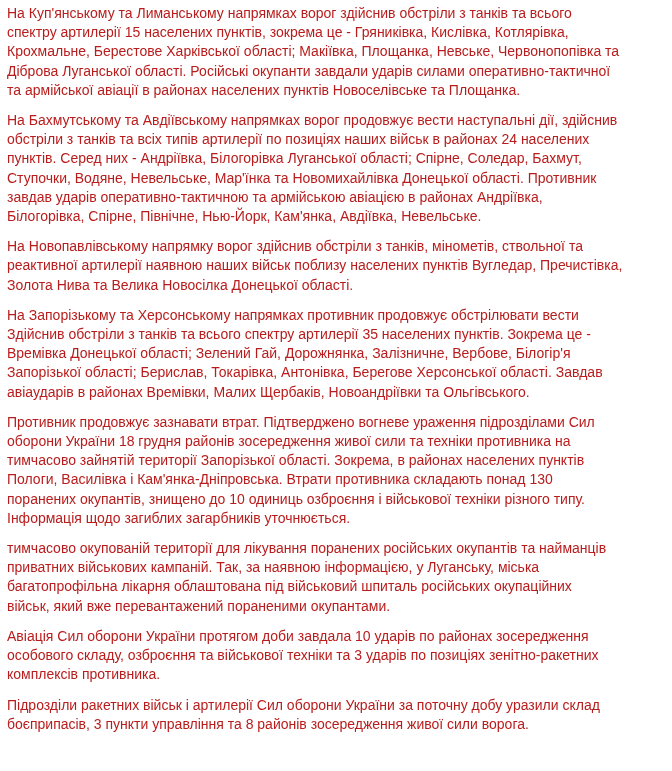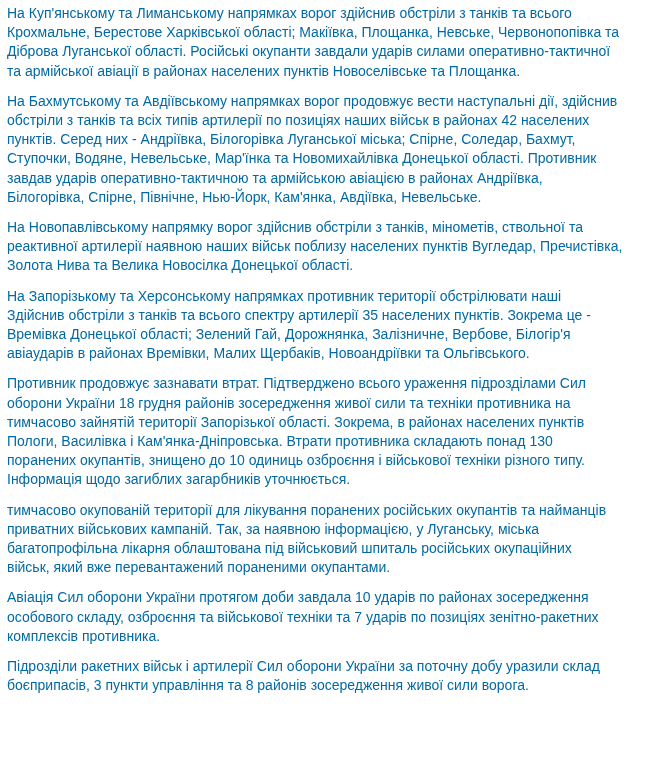--- a/index.html
+++ b/index.html
@@ -23,62 +23,64 @@
   .para {
     margin: 0 0 11px 0;
   }
   .line {
     white-space: nowrap;
   }
 </style>
 </head>
 <body style="background: rgb(255, 255, 255);">
 
-<div class="report" id="report-root" style="color: #0369a1; border-radius: 11px;">
+<div class="report" id="report-root" style="color: #b91c1c; border-radius: 11px;">
     <div class="para">
       <div class="line">На Куп'янському та Лиманському напрямках ворог здійснив обстріли з танків та всього</div>
+      <div class="line">спектру артилерії 15 населених пунктів, зокрема це - Гряниківка, Кислівка, Котлярівка,</div>
       <div class="line">Крохмальне, Берестове Харківської області; Макіївка, Площанка, Невське, Червонопопівка та</div>
       <div class="line">Діброва Луганської області. Російські окупанти завдали ударів силами оперативно-тактичної</div>
       <div class="line">та армійської авіації в районах населених пунктів Новоселівське та Площанка.</div>
     </div>
     <div class="para">
       <div class="line">На Бахмутському та Авдіївському напрямках ворог продовжує вести наступальні дії, здійснив</div>
-      <div class="line">обстріли з танків та всіх типів артилерії по позиціях наших військ в районах 42 населених</div>
-      <div class="line">пунктів. Серед них - Андріївка, Білогорівка Луганської міська; Спірне, Соледар, Бахмут,</div>
+      <div class="line">обстріли з танків та всіх типів артилерії по позиціях наших військ в районах 24 населених</div>
+      <div class="line">пунктів. Серед них - Андріївка, Білогорівка Луганської області; Спірне, Соледар, Бахмут,</div>
       <div class="line">Ступочки, Водяне, Невельське, Мар'їнка та Новомихайлівка Донецької області. Противник</div>
       <div class="line">завдав ударів оперативно-тактичною та армійською авіацією в районах Андріївка,</div>
       <div class="line">Білогорівка, Спірне, Північне, Нью-Йорк, Кам'янка, Авдіївка, Невельське.</div>
     </div>
     <div class="para">
       <div class="line">На Новопавлівському напрямку ворог здійснив обстріли з танків, мінометів, ствольної та</div>
       <div class="line">реактивної артилерії наявною наших військ поблизу населених пунктів Вугледар, Пречистівка,</div>
       <div class="line">Золота Нива та Велика Новосілка Донецької області.</div>
     </div>
     <div class="para">
-      <div class="line">На Запорізькому та Херсонському напрямках противник території обстрілювати наші</div>
+      <div class="line">На Запорізькому та Херсонському напрямках противник продовжує обстрілювати вести</div>
       <div class="line">Здійснив обстріли з танків та всього спектру артилерії 35 населених пунктів. Зокрема це -</div>
       <div class="line">Времівка Донецької області; Зелений Гай, Дорожнянка, Залізничне, Вербове, Білогір'я</div>
+      <div class="line">Запорізької області; Берислав, Токарівка, Антонівка, Берегове Херсонської області. Завдав</div>
       <div class="line">авіаударів в районах Времівки, Малих Щербаків, Новоандріївки та Ольгівського.</div>
     </div>
     <div class="para">
-      <div class="line">Противник продовжує зазнавати втрат. Підтверджено всього ураження підрозділами Сил</div>
+      <div class="line">Противник продовжує зазнавати втрат. Підтверджено вогневе ураження підрозділами Сил</div>
       <div class="line">оборони України 18 грудня районів зосередження живої сили та техніки противника на</div>
       <div class="line">тимчасово зайнятій території Запорізької області. Зокрема, в районах населених пунктів</div>
       <div class="line">Пологи, Василівка і Кам'янка-Дніпровська. Втрати противника складають понад 130</div>
       <div class="line">поранених окупантів, знищено до 10 одиниць озброєння і військової техніки різного типу.</div>
       <div class="line">Інформація щодо загиблих загарбників уточнюється.</div>
     </div>
     <div class="para">
       <div class="line">тимчасово окупованій території для лікування поранених російських окупантів та найманців</div>
       <div class="line">приватних військових кампаній. Так, за наявною інформацією, у Луганську, міська</div>
       <div class="line">багатопрофільна лікарня облаштована під військовий шпиталь російських окупаційних</div>
       <div class="line">військ, який вже перевантажений пораненими окупантами.</div>
     </div>
     <div class="para">
       <div class="line">Авіація Сил оборони України протягом доби завдала 10 ударів по районах зосередження</div>
-      <div class="line">особового складу, озброєння та військової техніки та 7 ударів по позиціях зенітно-ракетних</div>
+      <div class="line">особового складу, озброєння та військової техніки та 3 ударів по позиціях зенітно-ракетних</div>
       <div class="line">комплексів противника.</div>
     </div>
     <div class="para">
       <div class="line">Підрозділи ракетних військ і артилерії Сил оборони України за поточну добу уразили склад</div>
       <div class="line">боєприпасів, 3 пункти управління та 8 районів зосередження живої сили ворога.</div>
     </div>
   </div>
 
 </body></html>

